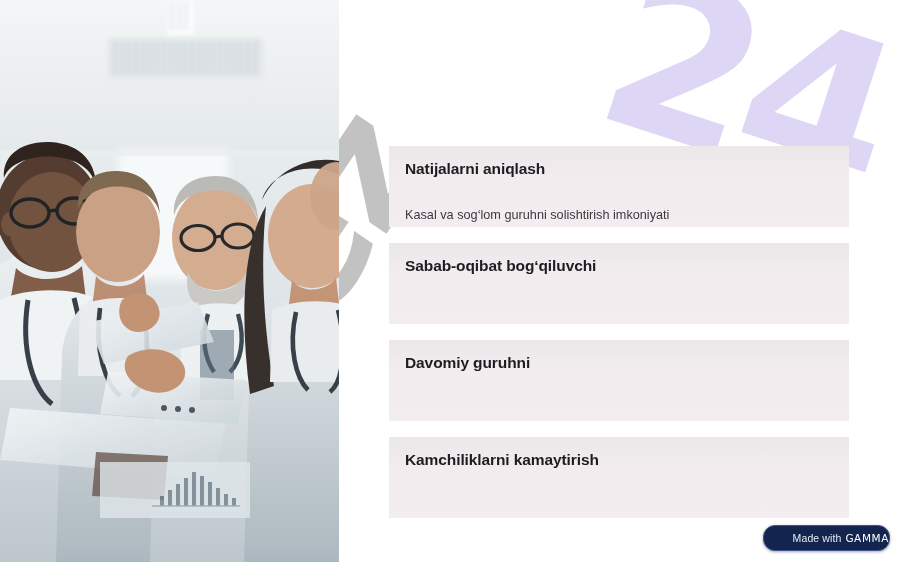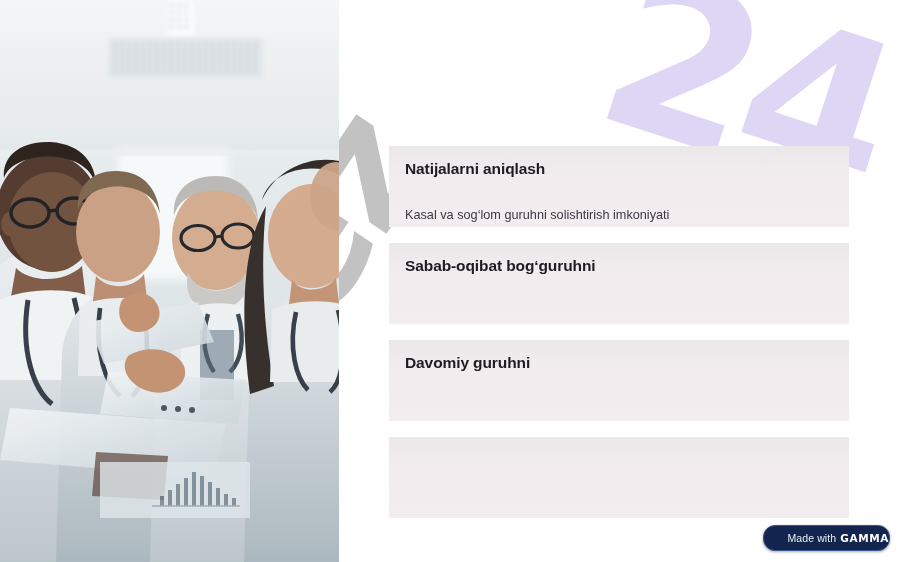--- a/index.html
+++ b/index.html
@@ -149,21 +149,21 @@
   }
   .gamma-made {
     font-size: 10.5px;
     color: #e8ecf5;
     font-weight: 400;
     letter-spacing: .1px;
   }
   .gamma-word {
     font-size: 10.5px;
     color: #ffffff;
-    font-weight: 700;
+    font-weight: 400;
     letter-spacing: .6px;
     font-family: "DejaVu Sans", sans-serif;
   }
 </style>
 </head>
 <body>
 
 <div class="slide">
 
   <div class="photo-panel">
@@ -349,28 +349,29 @@
 
 
     <div class="cards">
 
       <div class="card">
         <div class="card-title">Natijalarni aniqlash</div>
         <div class="card-desc">Kasal va sog‘lom guruhni solishtirish imkoniyati</div>
       </div>
 
       <div class="card">
-        <div class="card-title">Sabab-oqibat bog‘guruhni</div>
+        <div class="card-title">Sabab-oqibat bog‘qiluvchi</div>
       </div>
 
       <div class="card">
         <div class="card-title">Davomiy guruhni</div>
       </div>
 
       <div class="card">
+        <div class="card-title">Kamchiliklarni kamaytirish</div>
       </div>
 
     </div>
 
     <div class="gamma-badge">
       <span class="gamma-made">Made with</span>
       <span class="gamma-word">GAMMA</span>
     </div>
 
   </div>

